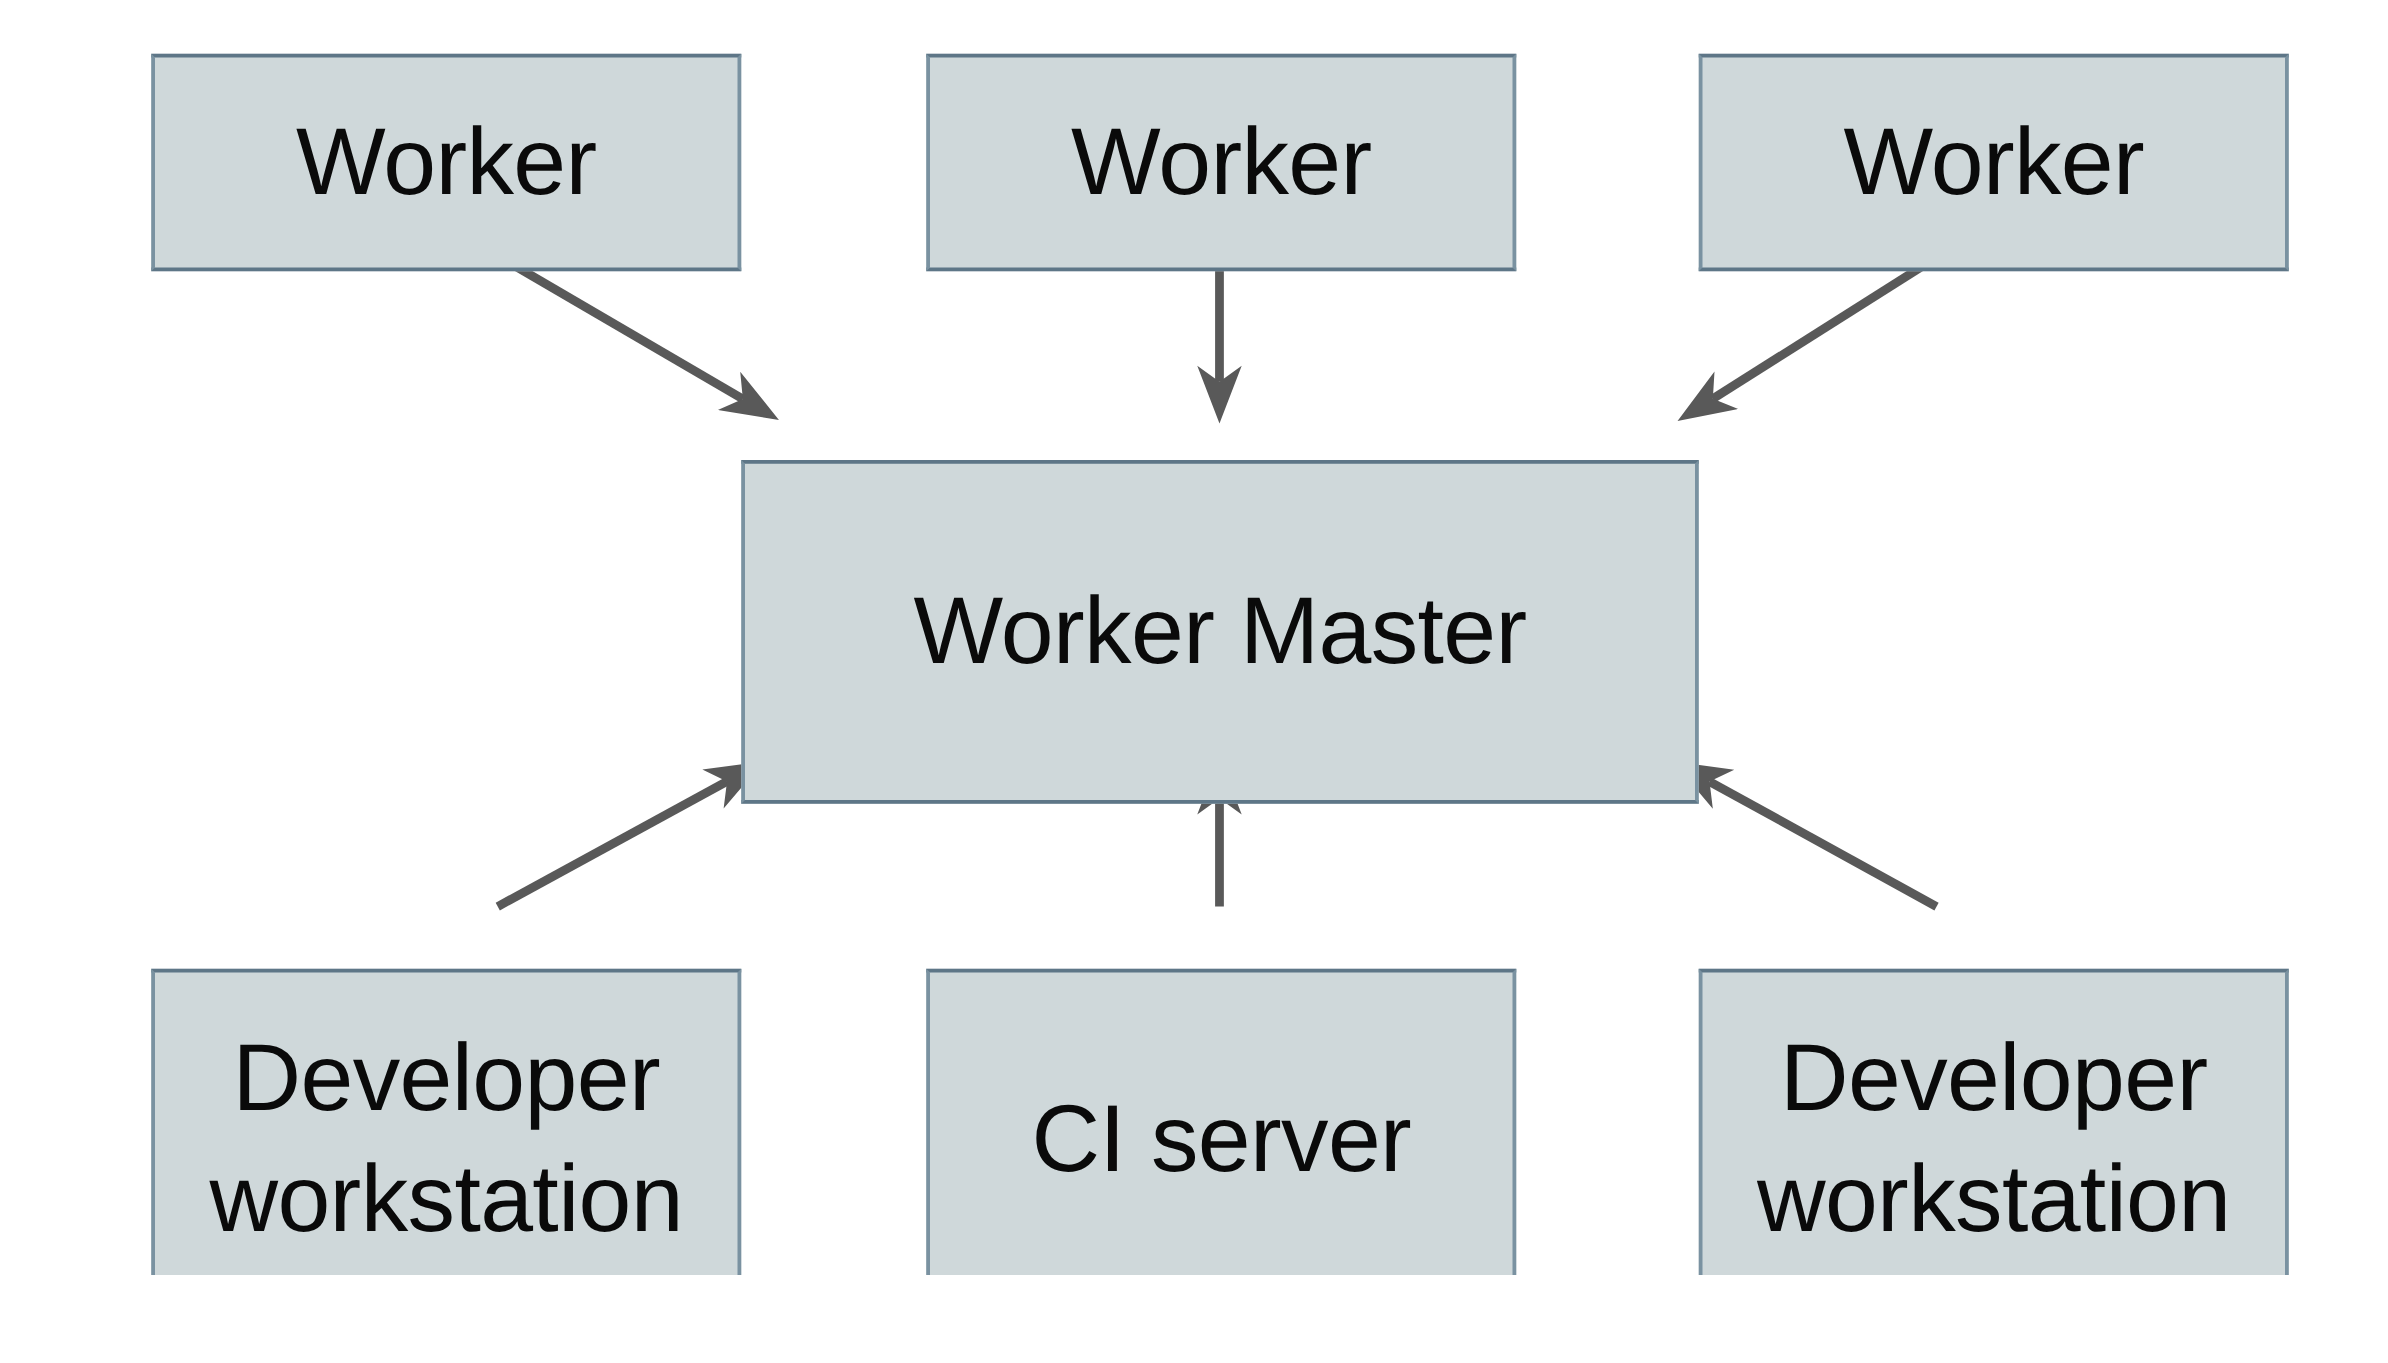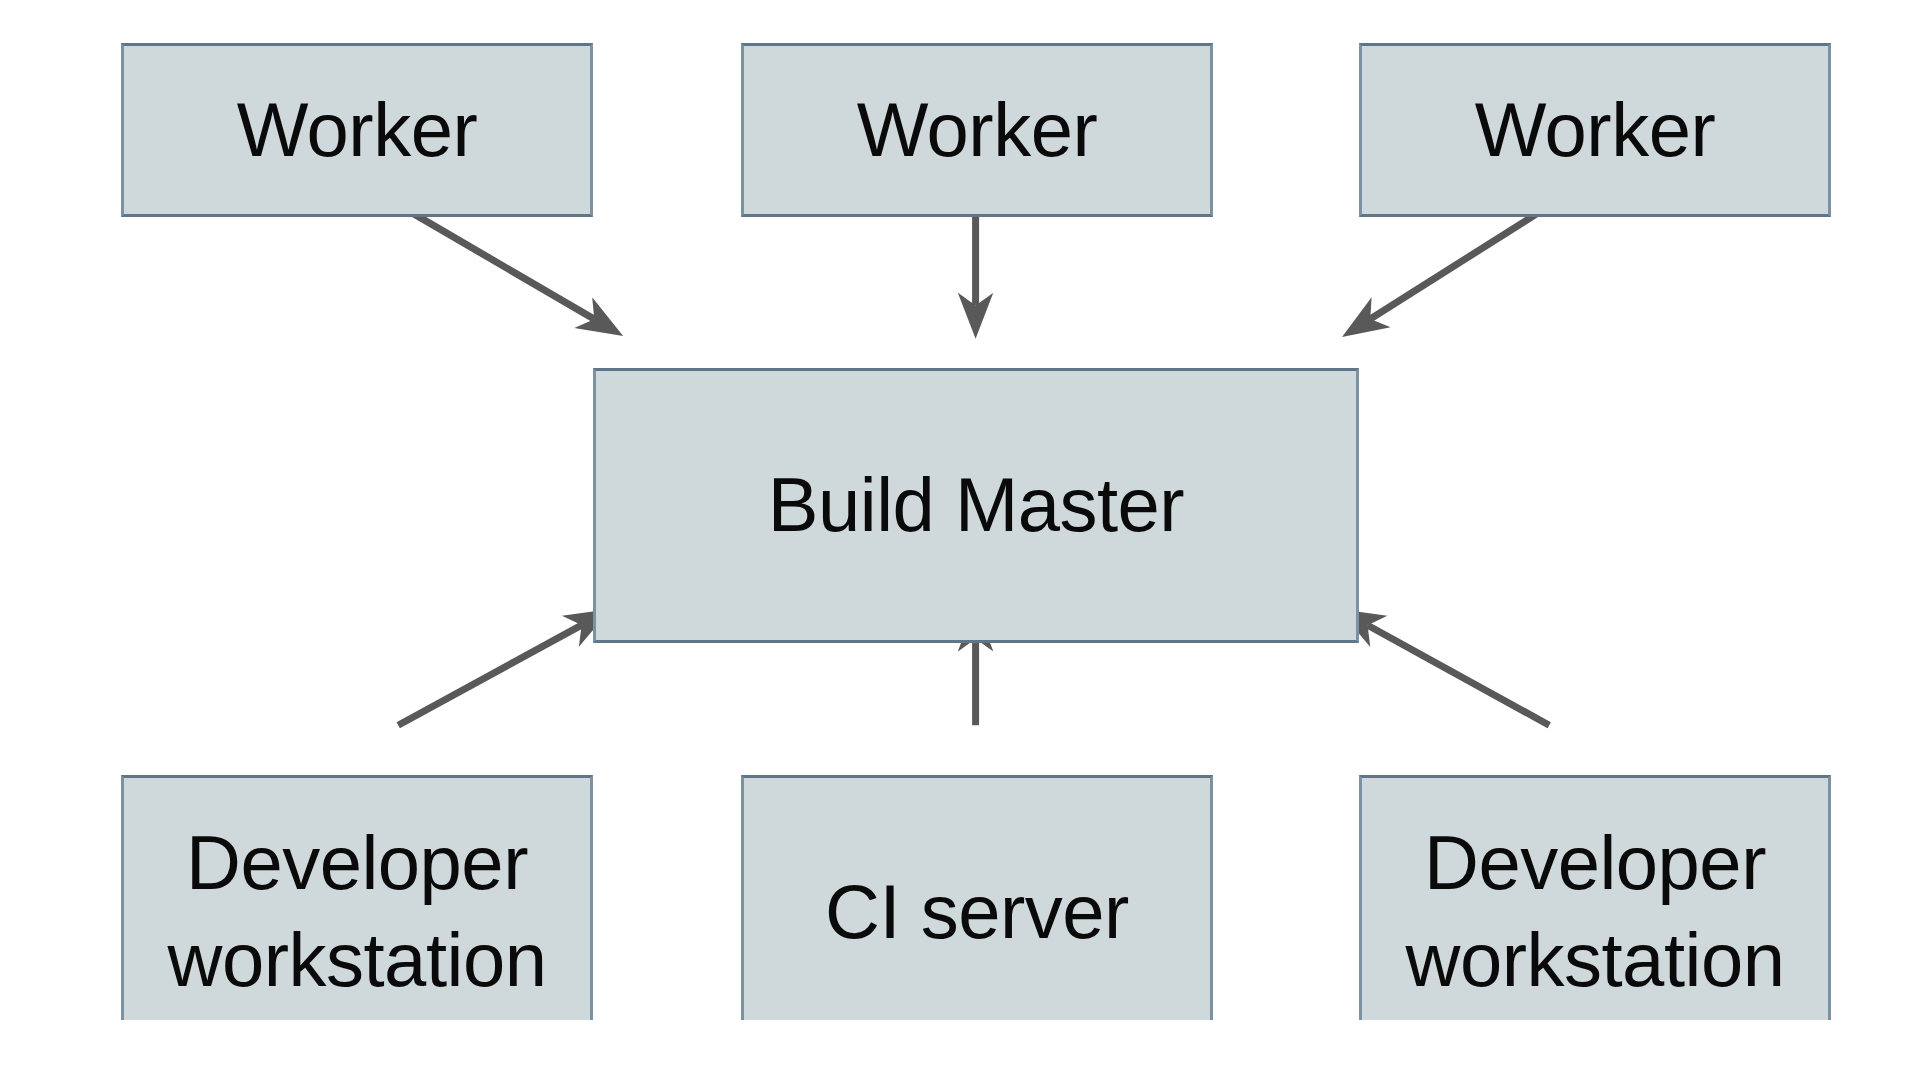--- a/index.html
+++ b/index.html
@@ -72,21 +72,21 @@
   <div class="node" style="left: 121px; top: 43px; width: 472px; height: 174px;">
     <span class="node-label">Worker</span>
   </div>
   <div class="node" style="left: 741px; top: 43px; width: 472px; height: 174px;">
     <span class="node-label">Worker</span>
   </div>
   <div class="node" style="left: 1359px; top: 43px; width: 472px; height: 174px;">
     <span class="node-label">Worker</span>
   </div>
   <div class="node" style="left: 593px; top: 368px; width: 766px; height: 275px;">
-    <span class="node-label">Build Master</span>
+    <span class="node-label">Worker Master</span>
   </div>
   <div class="node" style="left: 121px; top: 775px; width: 472px; height: 274px;">
     <span class="node-label">Developer workstation</span>
   </div>
   <div class="node" style="left: 741px; top: 775px; width: 472px; height: 274px; justify-content: center;">
     <span class="node-label">CI server</span>
   </div>
   <div class="node" style="left: 1359px; top: 775px; width: 472px; height: 274px;">
     <span class="node-label">Developer workstation</span>
   </div>

